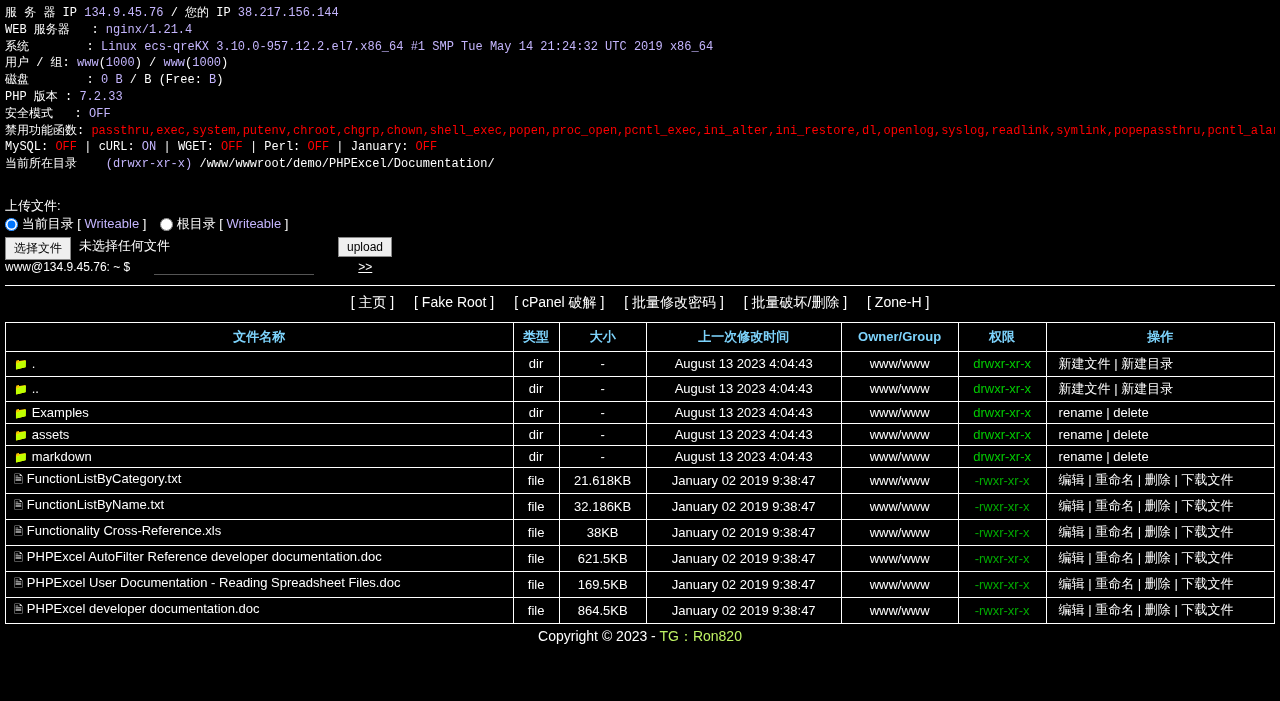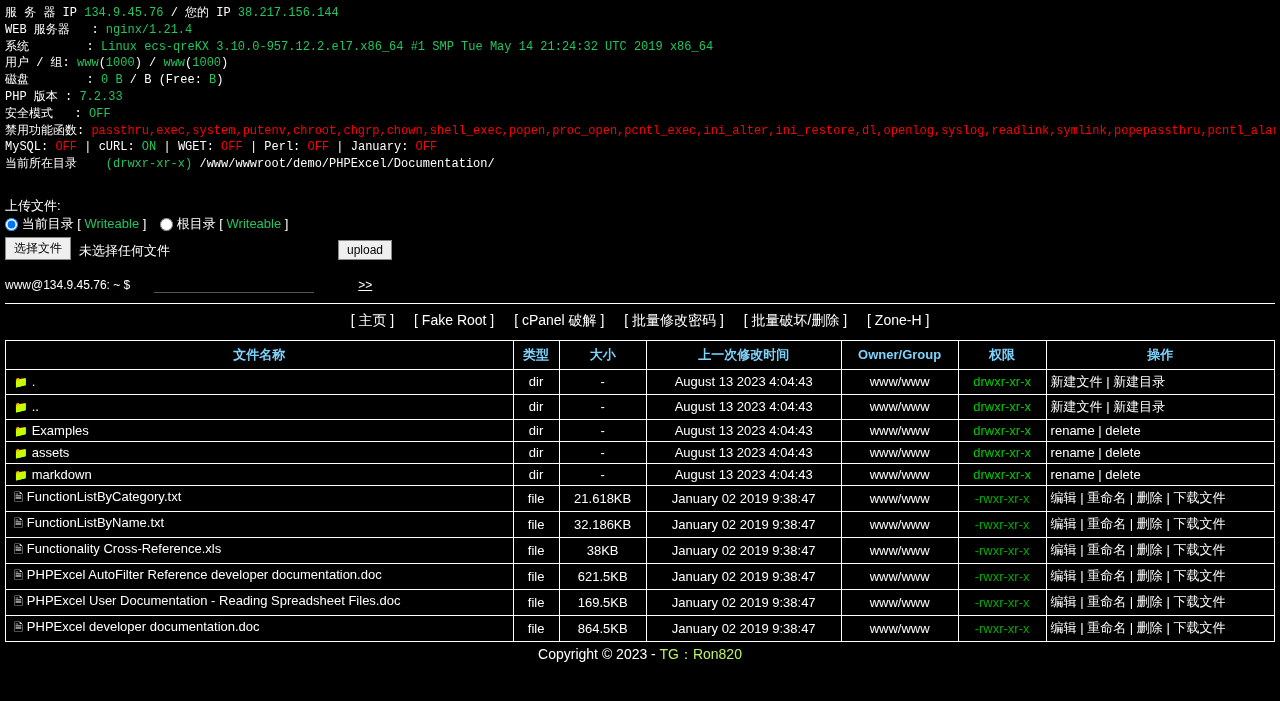--- a/index.html
+++ b/index.html
@@ -11,38 +11,37 @@
   padding: 5px;
   width: 1280px;
 }
 .info-block {
   font-family: "Courier New", monospace;
   font-size: 12px;
   line-height: 1.4;
   white-space: nowrap;
   overflow: hidden;
 }
-.green { color: #22c55e; }
+.green { color: #c4b5fd; }
 .red { color: #ff0000; }
 .upload-section {
   margin-top: 24px;
   font-size: 13px;
 }
 .upload-section label { margin-right: 10px; }
-.upload-controls { margin-top: 4px; display: flex; align-items: flex-end; gap: 8px; }
+.upload-controls { margin-top: 4px; display: flex; align-items: flex-start; gap: 8px; }
 .btn-file, .btn-upload {
   background: #efefef;
   border: 1px solid #888;
   padding: 2px 8px;
   font-size: 12px;
   cursor: pointer;
 }
 .btn-upload { margin-left: 160px; }
 .cmd-line {
-  margin-top: 18px;
   display: flex;
   align-items: center;
   gap: 24px;
 }
 .cmd-input {
   background: #000;
   border: none;
   border-bottom: 1px solid #555;
   color: #fff;
   width: 160px;
@@ -80,21 +79,21 @@
   color: #7dd3fc;
   font-weight: bold;
   padding: 5px;
 }
 table.file-table td.name-cell {
   text-align: left;
   padding-left: 8px;
 }
 table.file-table td.action-cell {
   text-align: left;
-  padding-left: 4px;
+  padding-left: 12px;
 }
 .folder-icon::before {
   content: "📁";
   font-size: 11px;
   margin-right: 4px;
   filter: hue-rotate(20deg) saturate(3);
 }
 .file-icon::before {
   content: "🗎";
   font-size: 11px;

